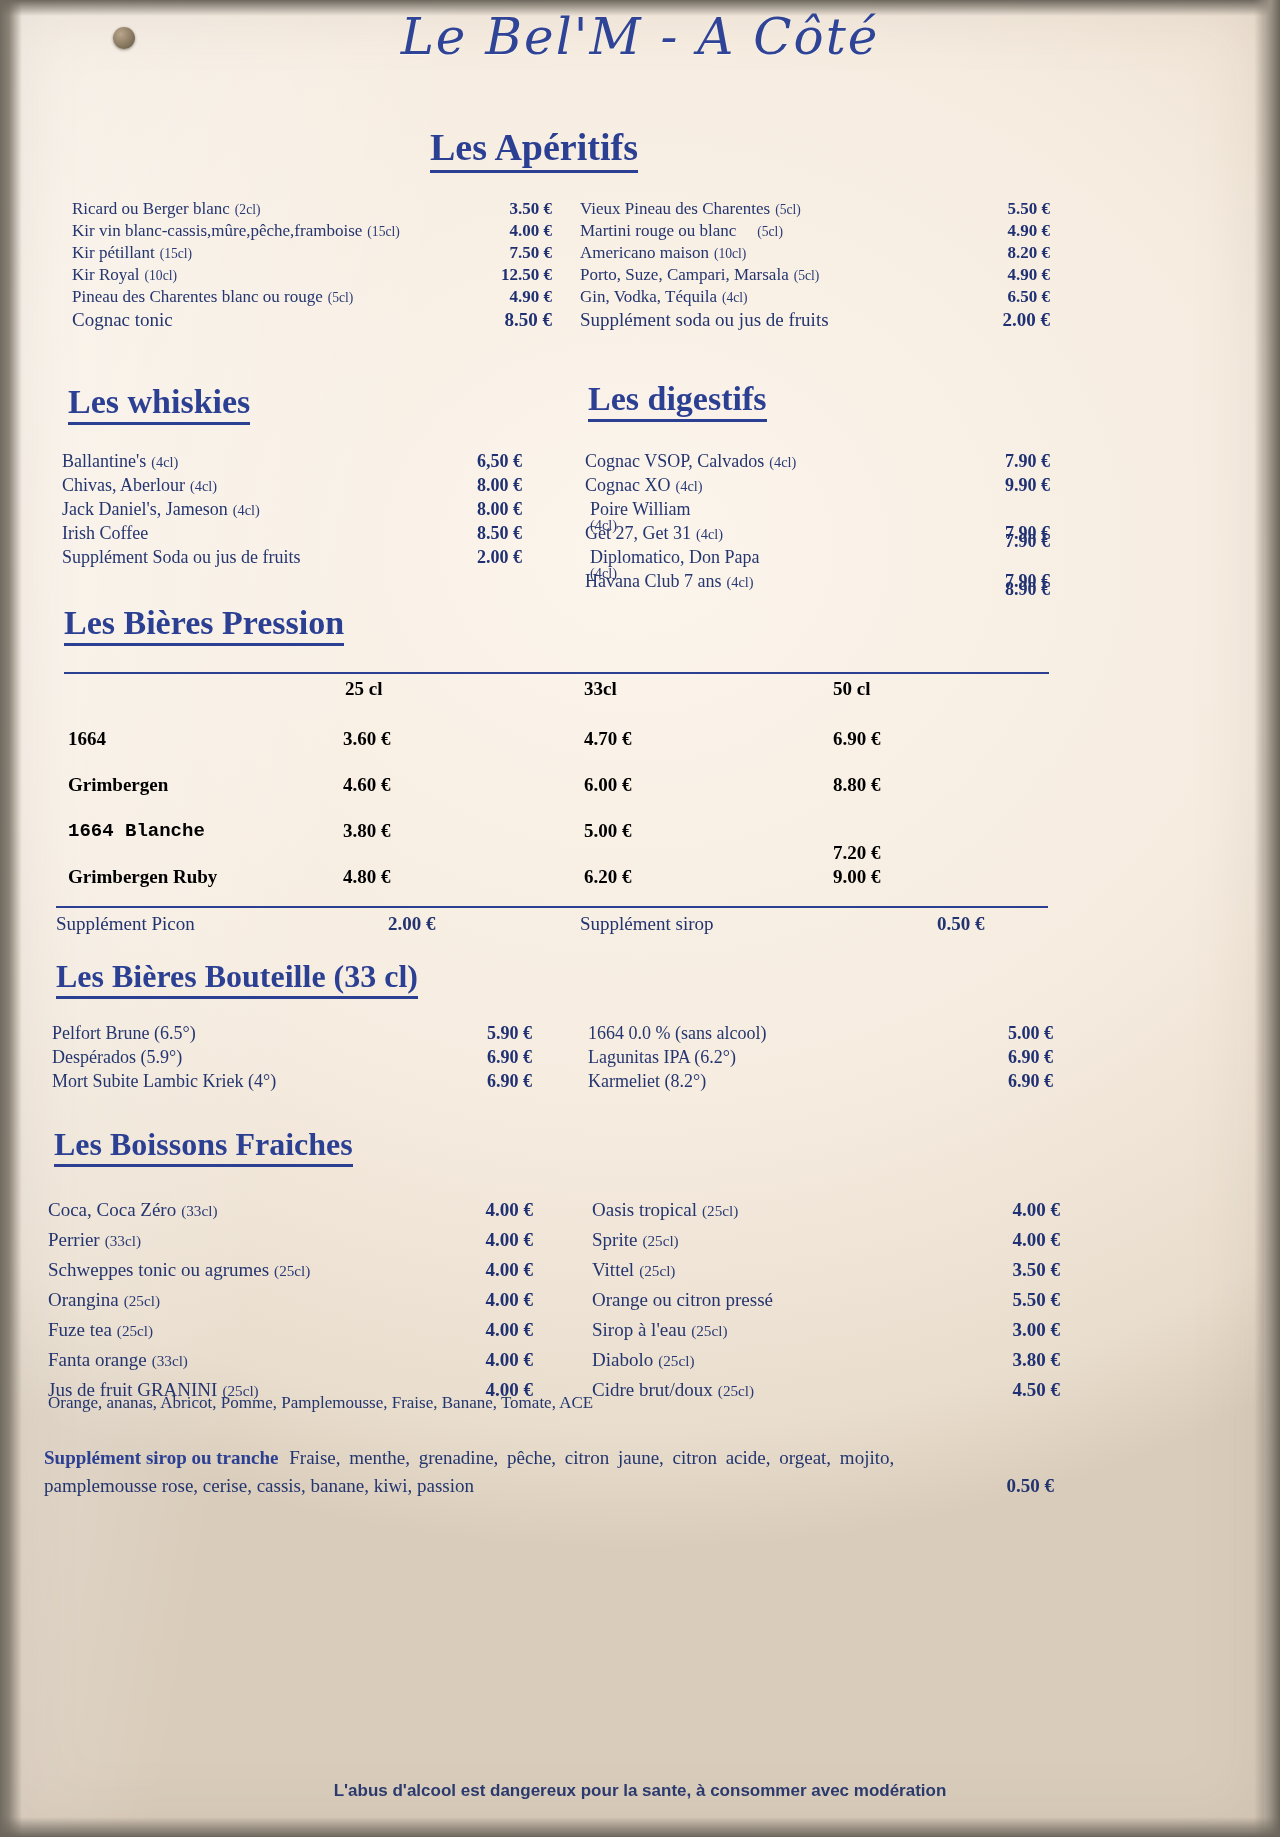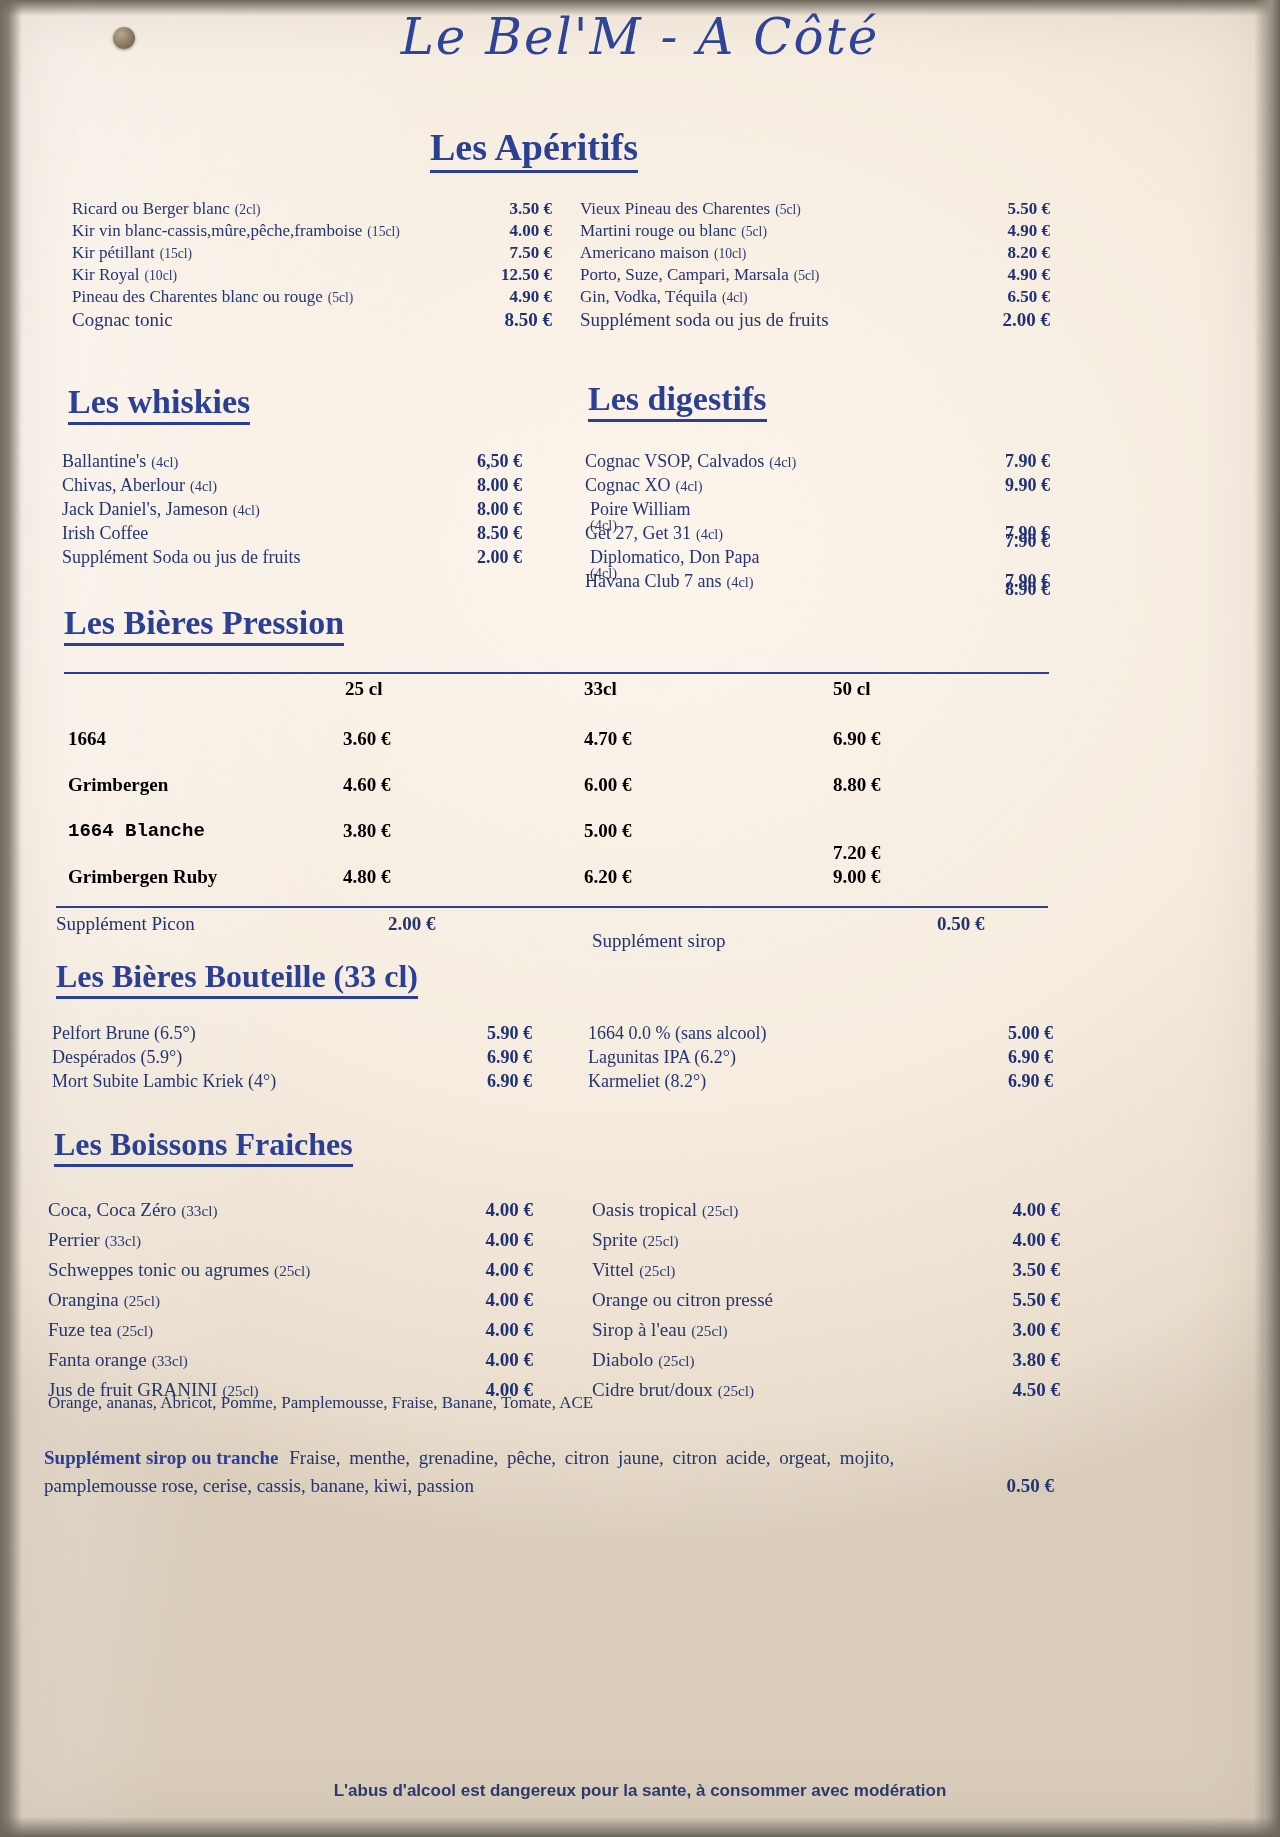--- a/index.html
+++ b/index.html
@@ -182,21 +182,21 @@
       <span class="pr">8.50 €</span>
     </div>
   </div>
 
   <div class="col" style="left:580px; top:200px; width:470px; font-size:17px;text-align:center;">
     <div class="row" style="height:22px;">
       <span class="nm">Vieux Pineau des Charentes</span>
       <span class="sz" style="margin-left:5px;">(5cl)</span>
       <span class="pr">5.50 €</span>
     </div>
-    <div class="row" style="height:22px;">
+    <div class="row" style="height:22px;gap:16px;">
       <span class="nm">Martini rouge ou blanc</span>
       <span class="sz" style="margin-left:5px;">(5cl)</span>
       <span class="pr">4.90 €</span>
     </div>
     <div class="row" style="height:22px;">
       <span class="nm">Americano maison</span>
       <span class="sz" style="margin-left:5px;">(10cl)</span>
       <span class="pr">8.20 €</span>
     </div>
     <div class="row" style="height:22px;">
@@ -303,21 +303,21 @@
 
   <div class="bcell" style="left:68px; top:866px; font-size:19px;">Grimbergen Ruby</div>
   <div class="bcell" style="left:343px; top:866px; font-size:19px;">4.80 €</div>
   <div class="bcell" style="left:584px; top:866px; font-size:19px;">6.20 €</div>
   <div class="bcell" style="left:833px; top:866px; font-size:19px;">9.00 €</div>
 
   <div class="hr" style="left:56px; top:906px; width:992px;"></div>
 
   <div class="plain" style="left:56px; top:913px; font-size:19px;">Supplément Picon</div>
   <div class="plain" style="left:388px; top:913px; font-size:19px; font-weight:bold;">2.00 €</div>
-  <div class="plain" style="left:592px; top:913px; font-size:19px;margin-top:17px;">Supplément sirop</div>
+  <div class="plain" style="left:580px; top:913px; font-size:19px;">Supplément sirop</div>
   <div class="plain" style="left:937px; top:913px; font-size:19px; font-weight:bold;">0.50 €</div>
 
   <div class="section-h" style="left:56px; top:958px; font-size:32px;">Les Bières Bouteille (33 cl)</div>
 
   <div class="col" style="left:52px; top:1024px; width:480px; font-size:18px;">
     <div class="row" style="height:24px;">
       <span class="nm">Pelfort Brune (6.5°)</span>
       <span class="pr">5.90 €</span>
     </div>
     <div class="row" style="height:24px;">

